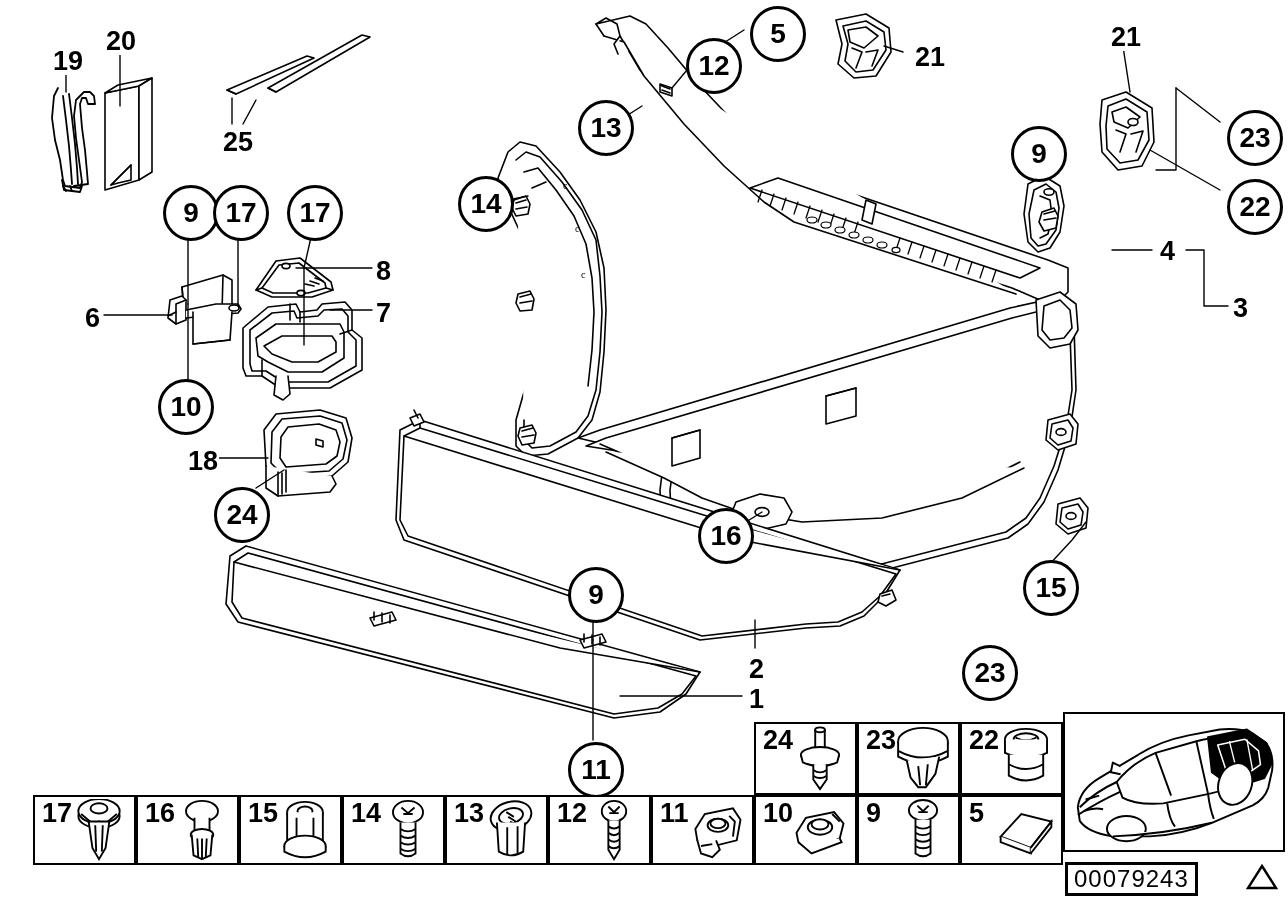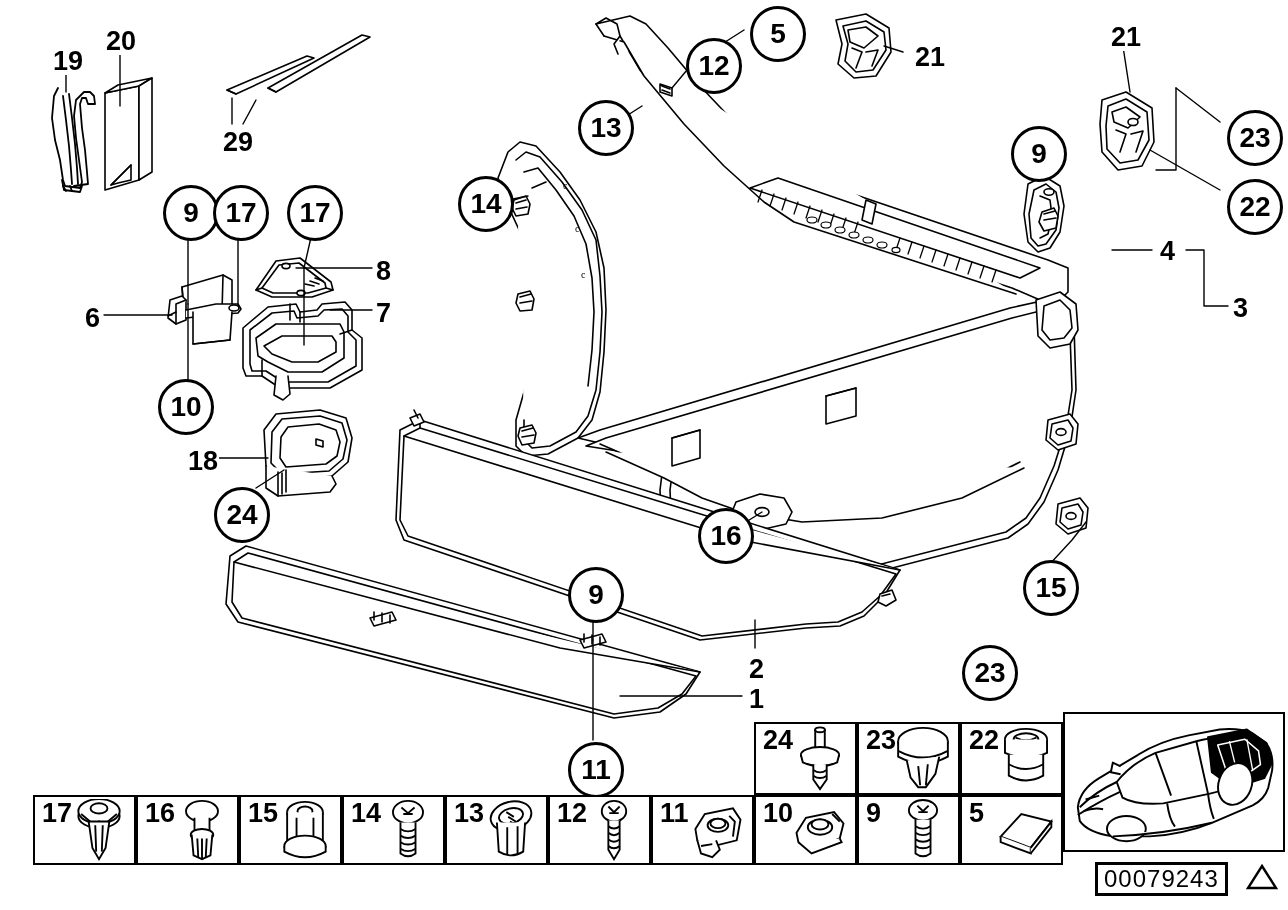--- a/index.html
+++ b/index.html
@@ -416,21 +416,21 @@
     </div>
   <div class="balloon b-lg" style="left:568px;top:742px;">
     <span>11</span>
     </div>
   <div class="balloon b-lg" style="left:962px;top:645px;">
     <span>23</span>
     </div>
 
   <div class="plabel" style="left:52px;top:28px;margin-top:20px;">19</div>
   <div class="plabel" style="left:105px;top:28px;">20</div>
-  <div class="plabel" style="left:222px;top:129px;">29</div>
+  <div class="plabel" style="left:222px;top:129px;">25</div>
   <div class="plabel" style="left:914px;top:44px;">21</div>
   <div class="plabel" style="left:1110px;top:24px;">21</div>
   <div class="plabel" style="left:375px;top:258px;">8</div>
   <div class="plabel" style="left:375px;top:300px;">7</div>
   <div class="plabel" style="left:84px;top:305px;">6</div>
   <div class="plabel" style="left:171px;top:448px;margin-left:16px;">18</div>
   <div class="plabel" style="left:1159px;top:238px;">4</div>
   <div class="plabel" style="left:1232px;top:295px;">3</div>
   <div class="plabel" style="left:748px;top:656px;">2</div>
   <div class="plabel" style="left:748px;top:686px;">1</div>
@@ -619,19 +619,19 @@
       <path d="M104 92 Q106 108 112 116"></path>
       <path d="M146 82 Q148 98 152 108"></path>
 
       <path d="M48 126 Q100 124 150 112"></path>
 
       <path d="M18 100 Q28 96 38 98"></path>
       <path d="M20 88 L34 84"></path>
     </svg>
   </div>
 
-  <div id="partno" style="left:1065px;top:862px;margin-left:30px;">00079243</div>
+  <div id="partno" style="left:1065px;top:862px;">00079243</div>
 
   <svg id="corner-tri" style="left:1245px;top:862px;width:34px;height:28px;" viewBox="0 0 34 28">
     <path d="M17 4 L31 26 L3 26 Z" fill="none" stroke="#000" stroke-width="2.4"></path>
   </svg>
 
 </div>
 
 </body></html>

